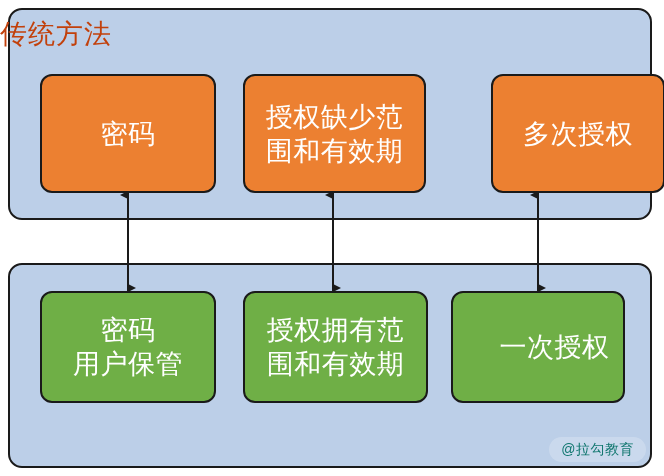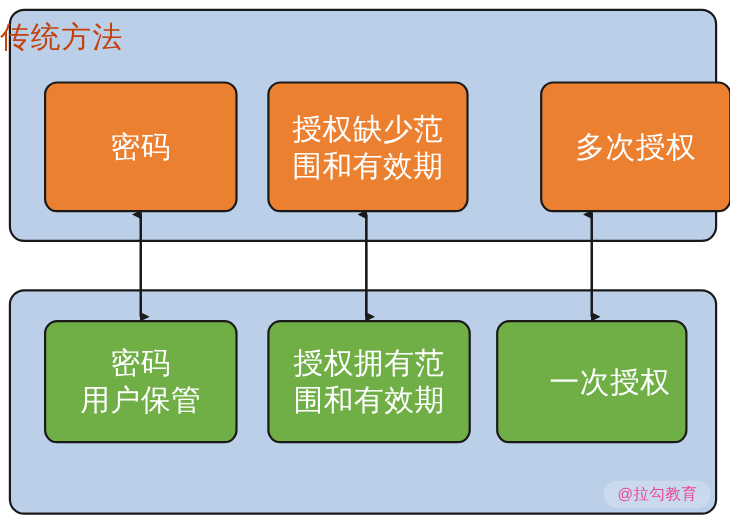--- a/index.html
+++ b/index.html
@@ -100,21 +100,21 @@
   }
 
   
   #watermark {
     position: absolute;
     right: 18px;
     bottom: 14px;
     background: rgba(255,255,255,0.22);
     border-radius: 13px;
     padding: 3px 12px 4px;
-    color: #ec4899;
+    color: #0f766e;
     font-size: 14px;
     line-height: 18px;
     letter-spacing: 0.5px;
     white-space: nowrap;
   }
 </style>
 </head>
 <body>
 
 <div id="canvas">

